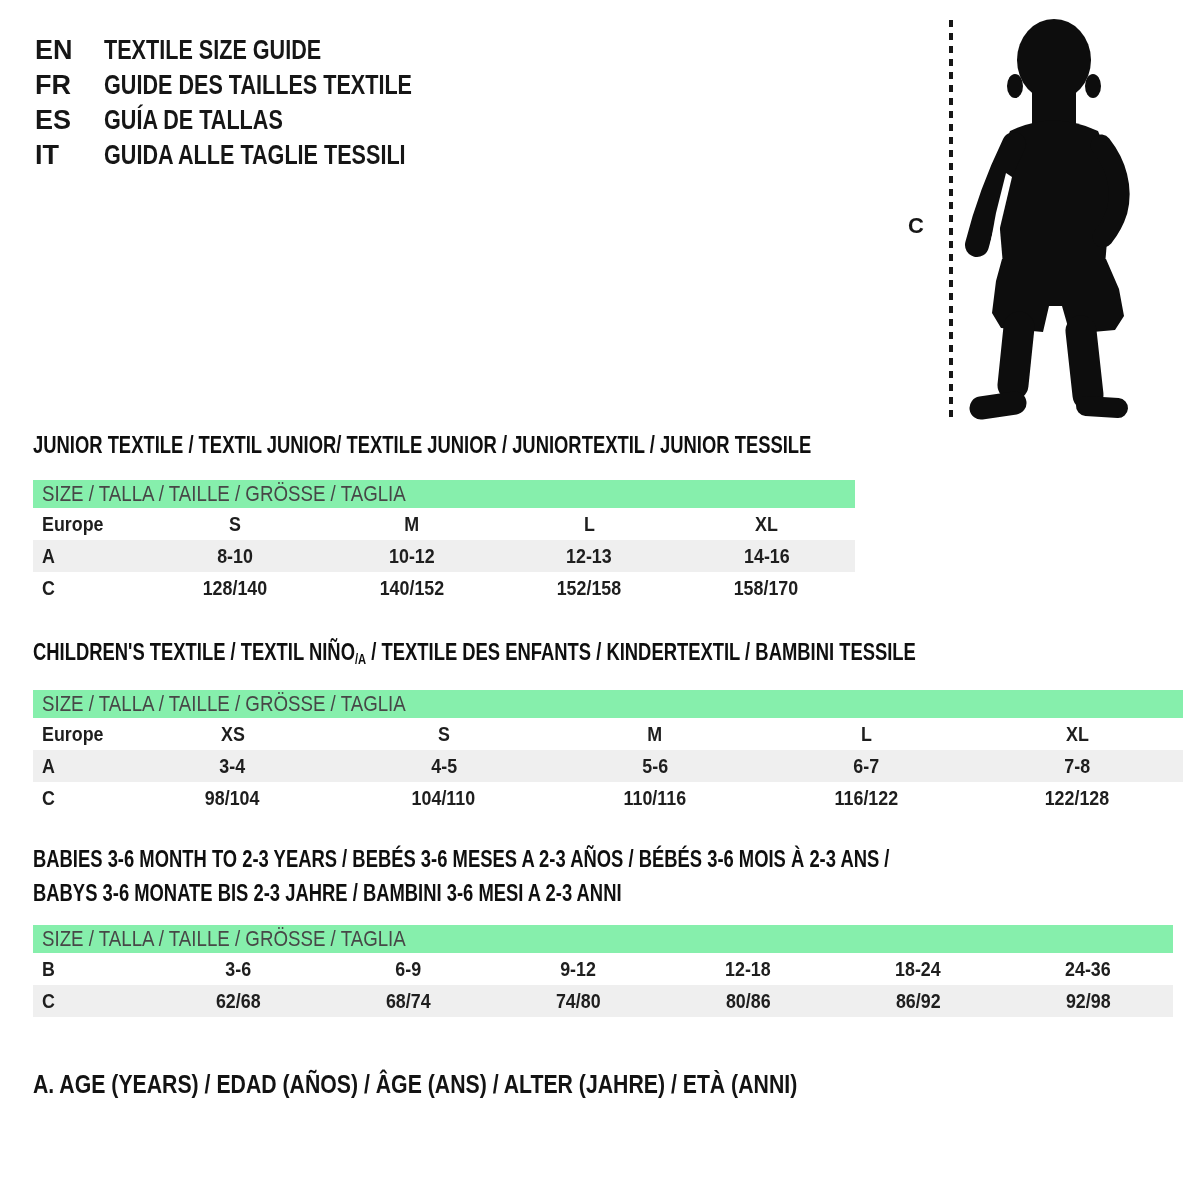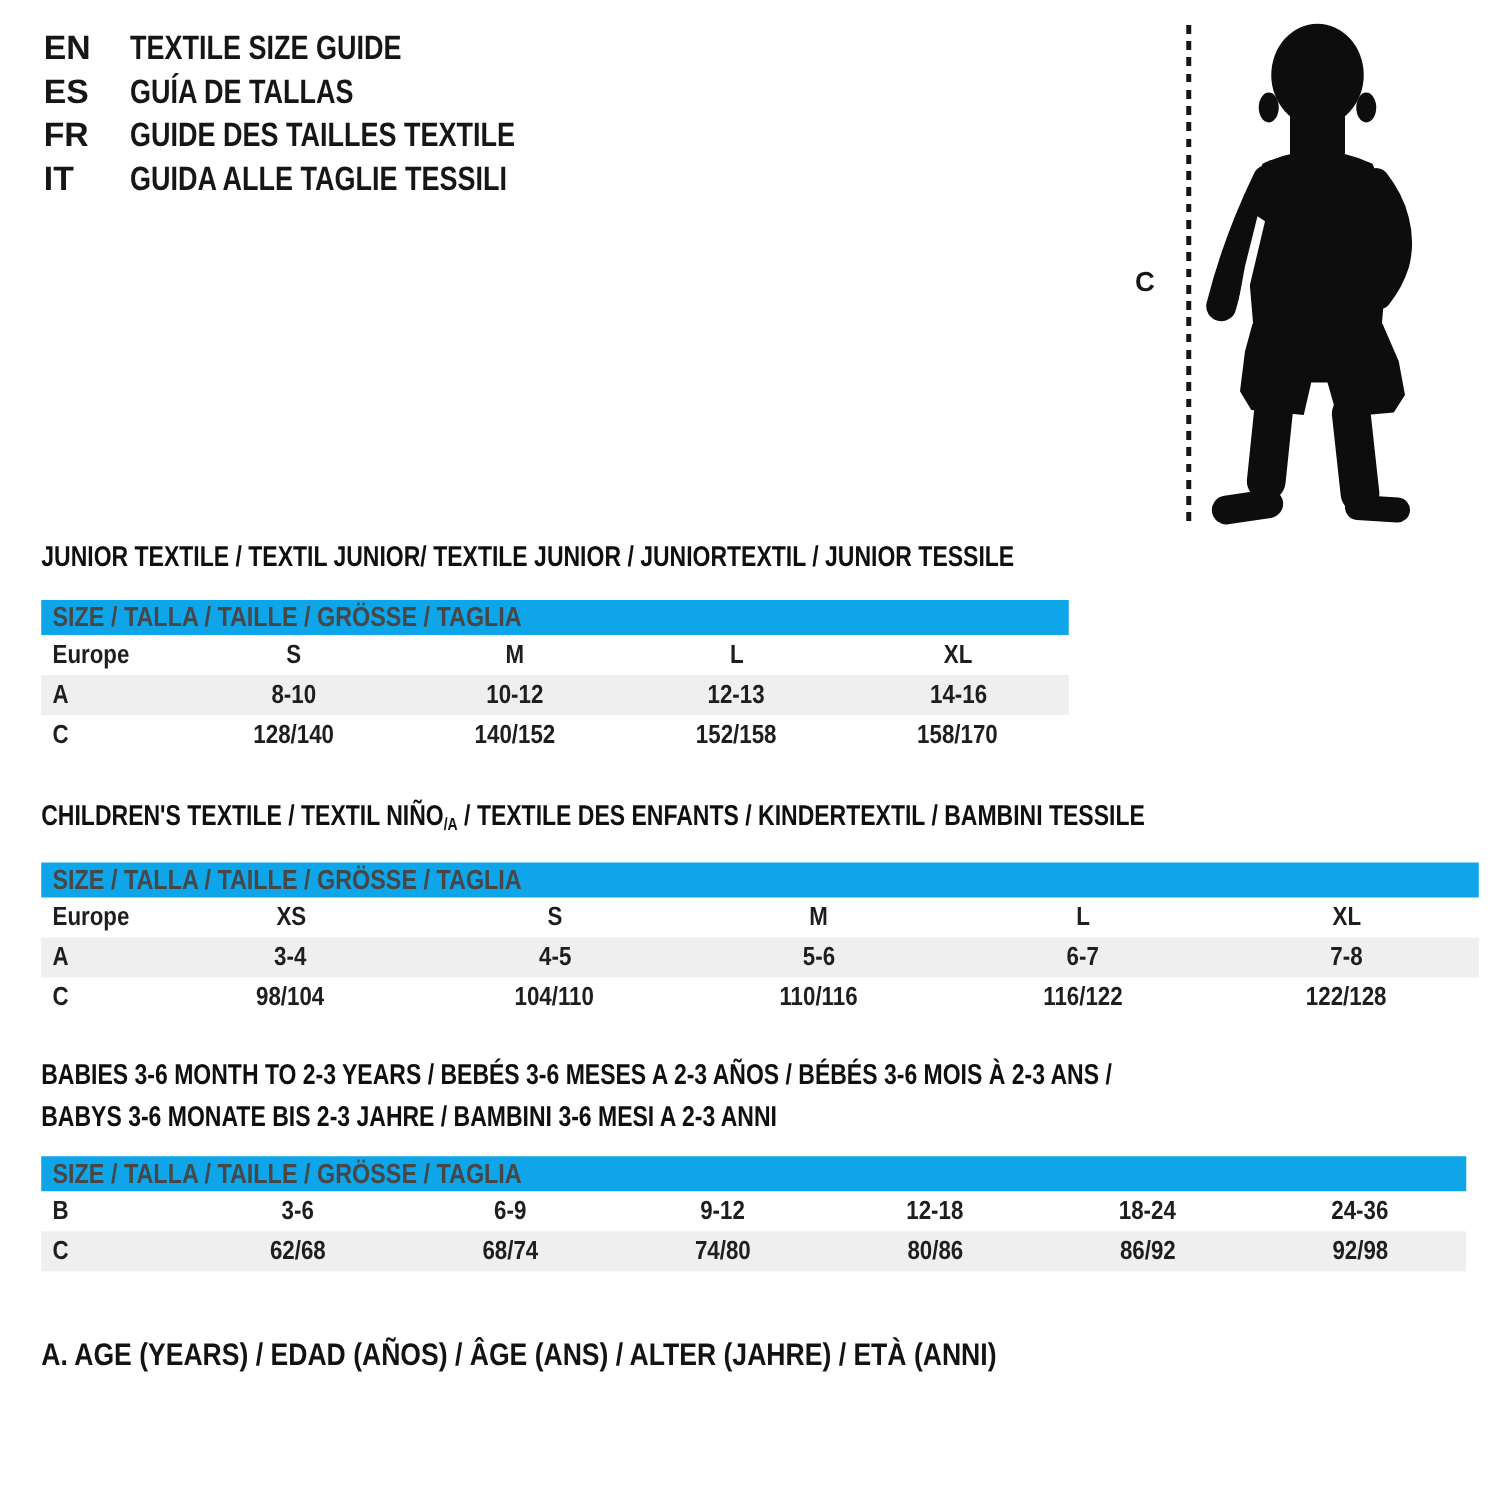--- a/index.html
+++ b/index.html
@@ -6,21 +6,21 @@
   .page{
     position:relative;width:1200px;height:1200px;background:#ffffff;overflow:hidden;
     font-family:"Liberation Sans", sans-serif;color:#1c1c1c;
   }
   .sq{display:inline-block;white-space:nowrap;}
   .sx85L{transform:scaleX(.85);transform-origin:0 50%;}
   .sx85C{transform:scaleX(.85);transform-origin:50% 50%;}
   .sx80L{transform:scaleX(.80);transform-origin:0 50%;}
 
   
-  .langs{position:absolute;left:35px;top:21px;}
+  .langs{position:absolute;left:35px;top:33px;}
   .lang-row{display:flex;align-items:center;height:35px;font-weight:700;font-size:27px;color:#161616;}
   .lang-code{width:69px;flex:0 0 69px;}
 
   
   .measure-line{
     position:absolute;left:949px;top:20px;width:4px;height:397px;
     background:repeating-linear-gradient(180deg,#161616 0 7px,transparent 7px 13px);
   }
   .measure-label{position:absolute;left:908px;top:213px;font-weight:700;font-size:22px;color:#161616;}
   .baby{position:absolute;left:958px;top:13px;width:182px;height:410px;}
@@ -28,22 +28,22 @@
   
   .sec-title{
     position:absolute;margin:0;font-weight:700;font-size:23px;color:#0f0f0f;
     white-space:nowrap;transform:scaleX(.80);transform-origin:0 50%;
   }
   .sub-a{font-size:14px;position:relative;top:4px;font-weight:700;}
 
   
   .tbl{position:absolute;left:33px;}
   .bar{
-    height:28px;background:#0ea5e9;display:flex;align-items:center;
-    padding-left:9px;font-weight:700;font-size:22px;color:#474747;box-sizing:border-box;
+    height:28px;background:#86efac;display:flex;align-items:center;
+    padding-left:9px;font-weight:400;font-size:22px;color:#474747;box-sizing:border-box;
   }
   .row{height:32px;display:flex;align-items:center;font-weight:700;font-size:21px;color:#1e1e1e;}
   .row.alt{background:#efefef;}
   .lbl{flex:0 0 var(--lblw);padding-left:9px;box-sizing:content-box;}
   .cell{flex:1;display:flex;justify-content:center;align-items:center;text-align:center;}
 
   
   .legend{position:absolute;left:33px;top:1066px;}
   .leg-line{height:36px;display:flex;align-items:center;font-weight:700;font-size:25px;color:#131313;}
 </style>
@@ -51,26 +51,26 @@
 <body>
 
 <div class="page">
 
   <div class="langs">
     <div class="lang-row">
       <span class="lang-code">EN</span>
       <span class="sq sx80L">TEXTILE SIZE GUIDE</span>
     </div>
     <div class="lang-row">
+      <span class="lang-code">FR</span>
+      <span class="sq sx80L">GUIDE DES TAILLES TEXTILE</span>
+    </div>
+    <div class="lang-row">
       <span class="lang-code">ES</span>
       <span class="sq sx80L">GUÍA DE TALLAS</span>
-    </div>
-    <div class="lang-row">
-      <span class="lang-code">FR</span>
-      <span class="sq sx80L">GUIDE DES TAILLES TEXTILE</span>
     </div>
     <div class="lang-row">
       <span class="lang-code">IT</span>
       <span class="sq sx80L">GUIDA ALLE TAGLIE TESSILI</span>
     </div>
   </div>
 
   <div class="measure-line"></div>
   <div class="measure-label">C</div>
   <svg class="baby" viewBox="0 0 182 410" aria-hidden="true">

